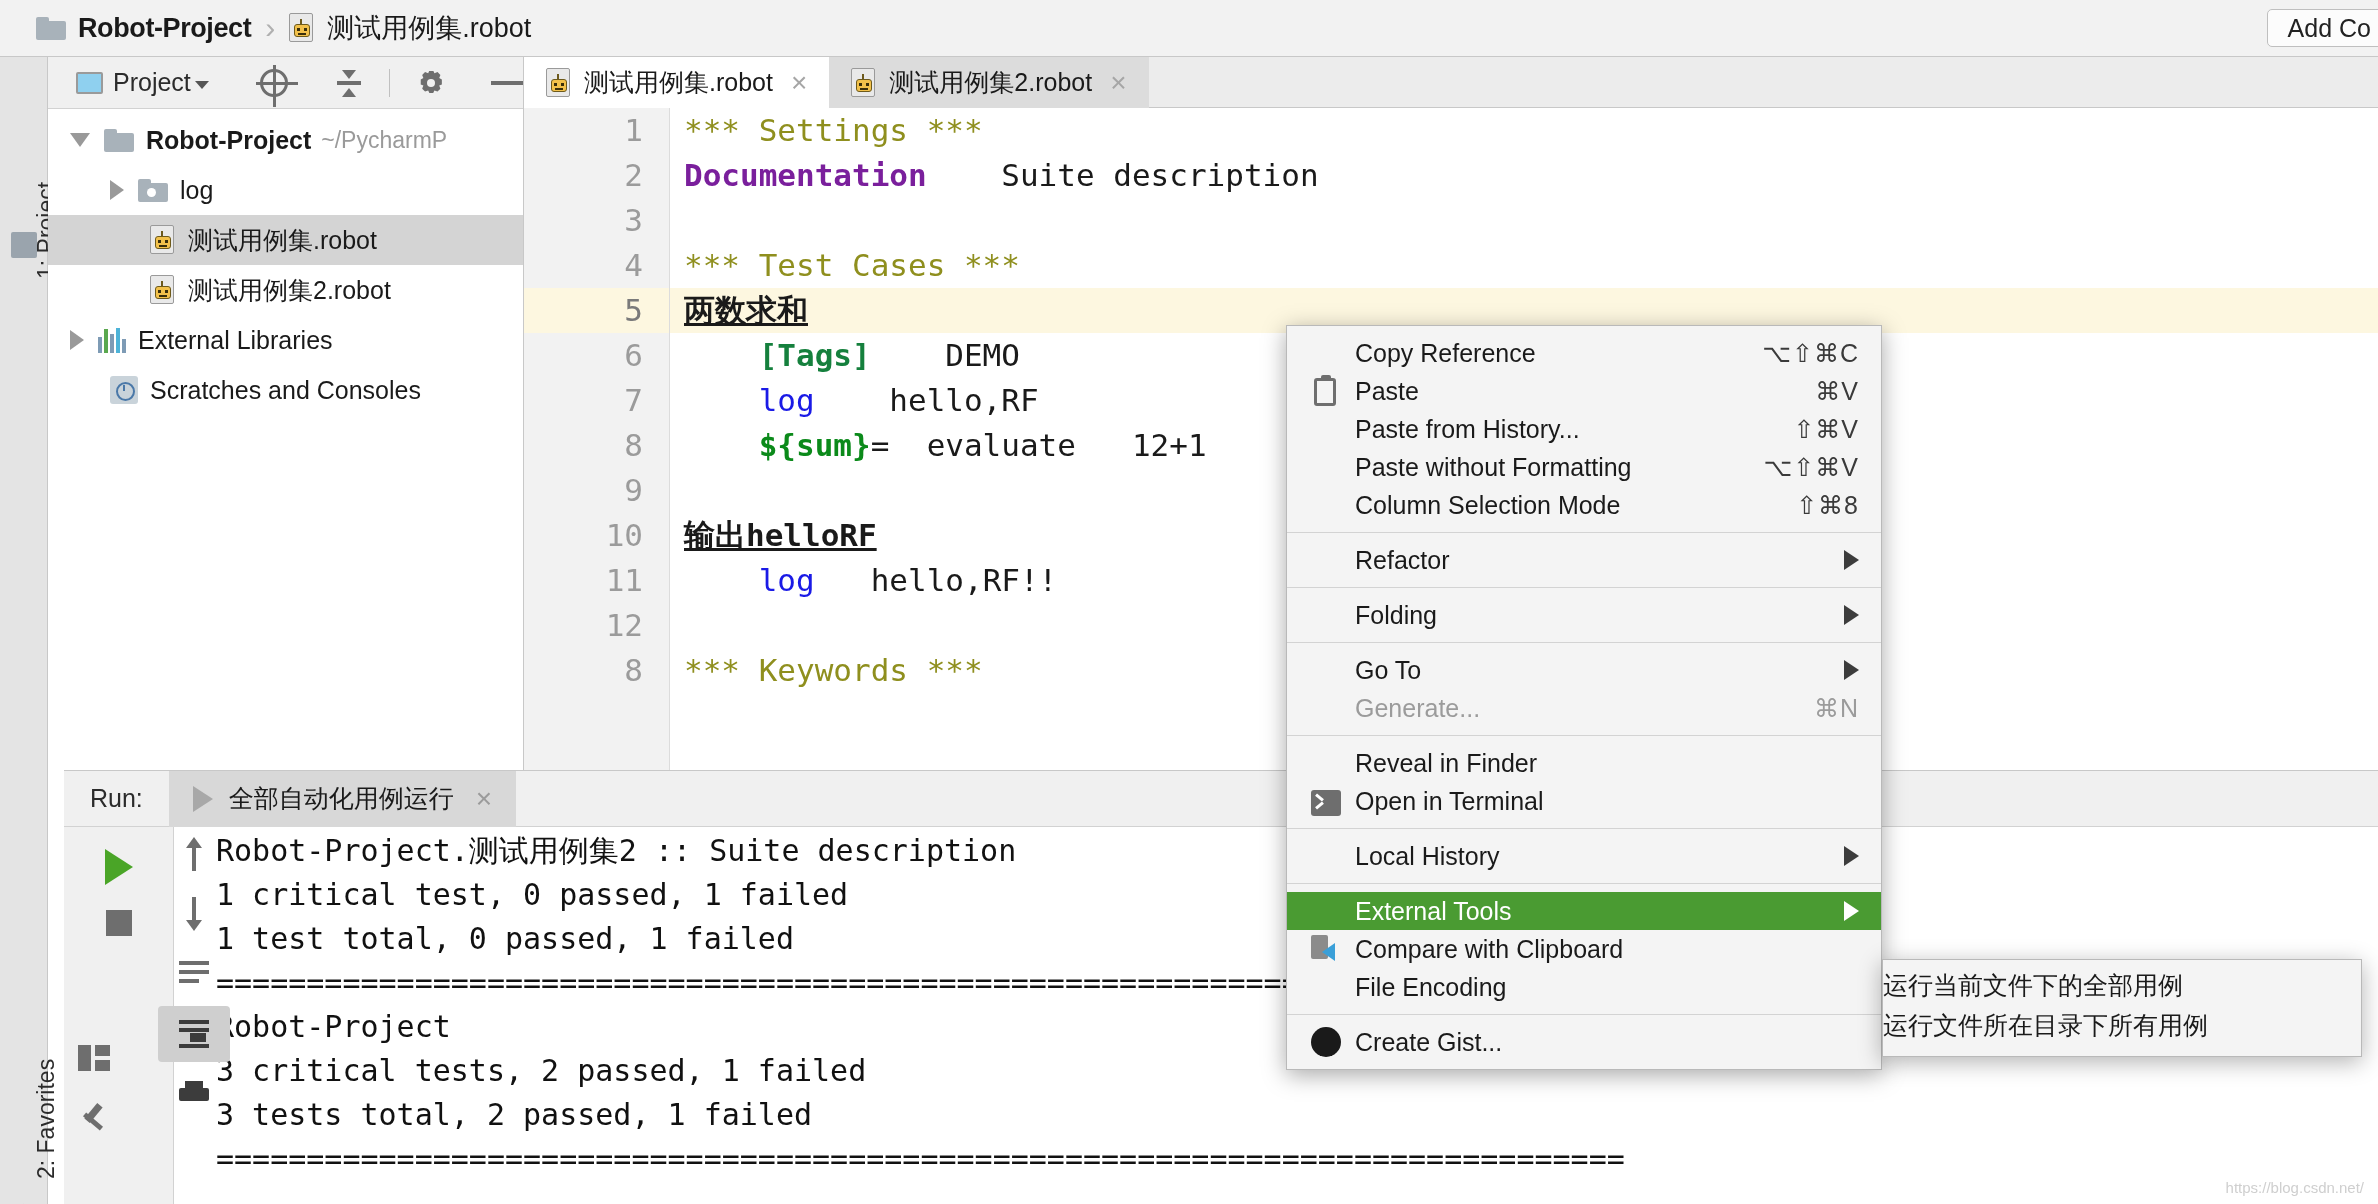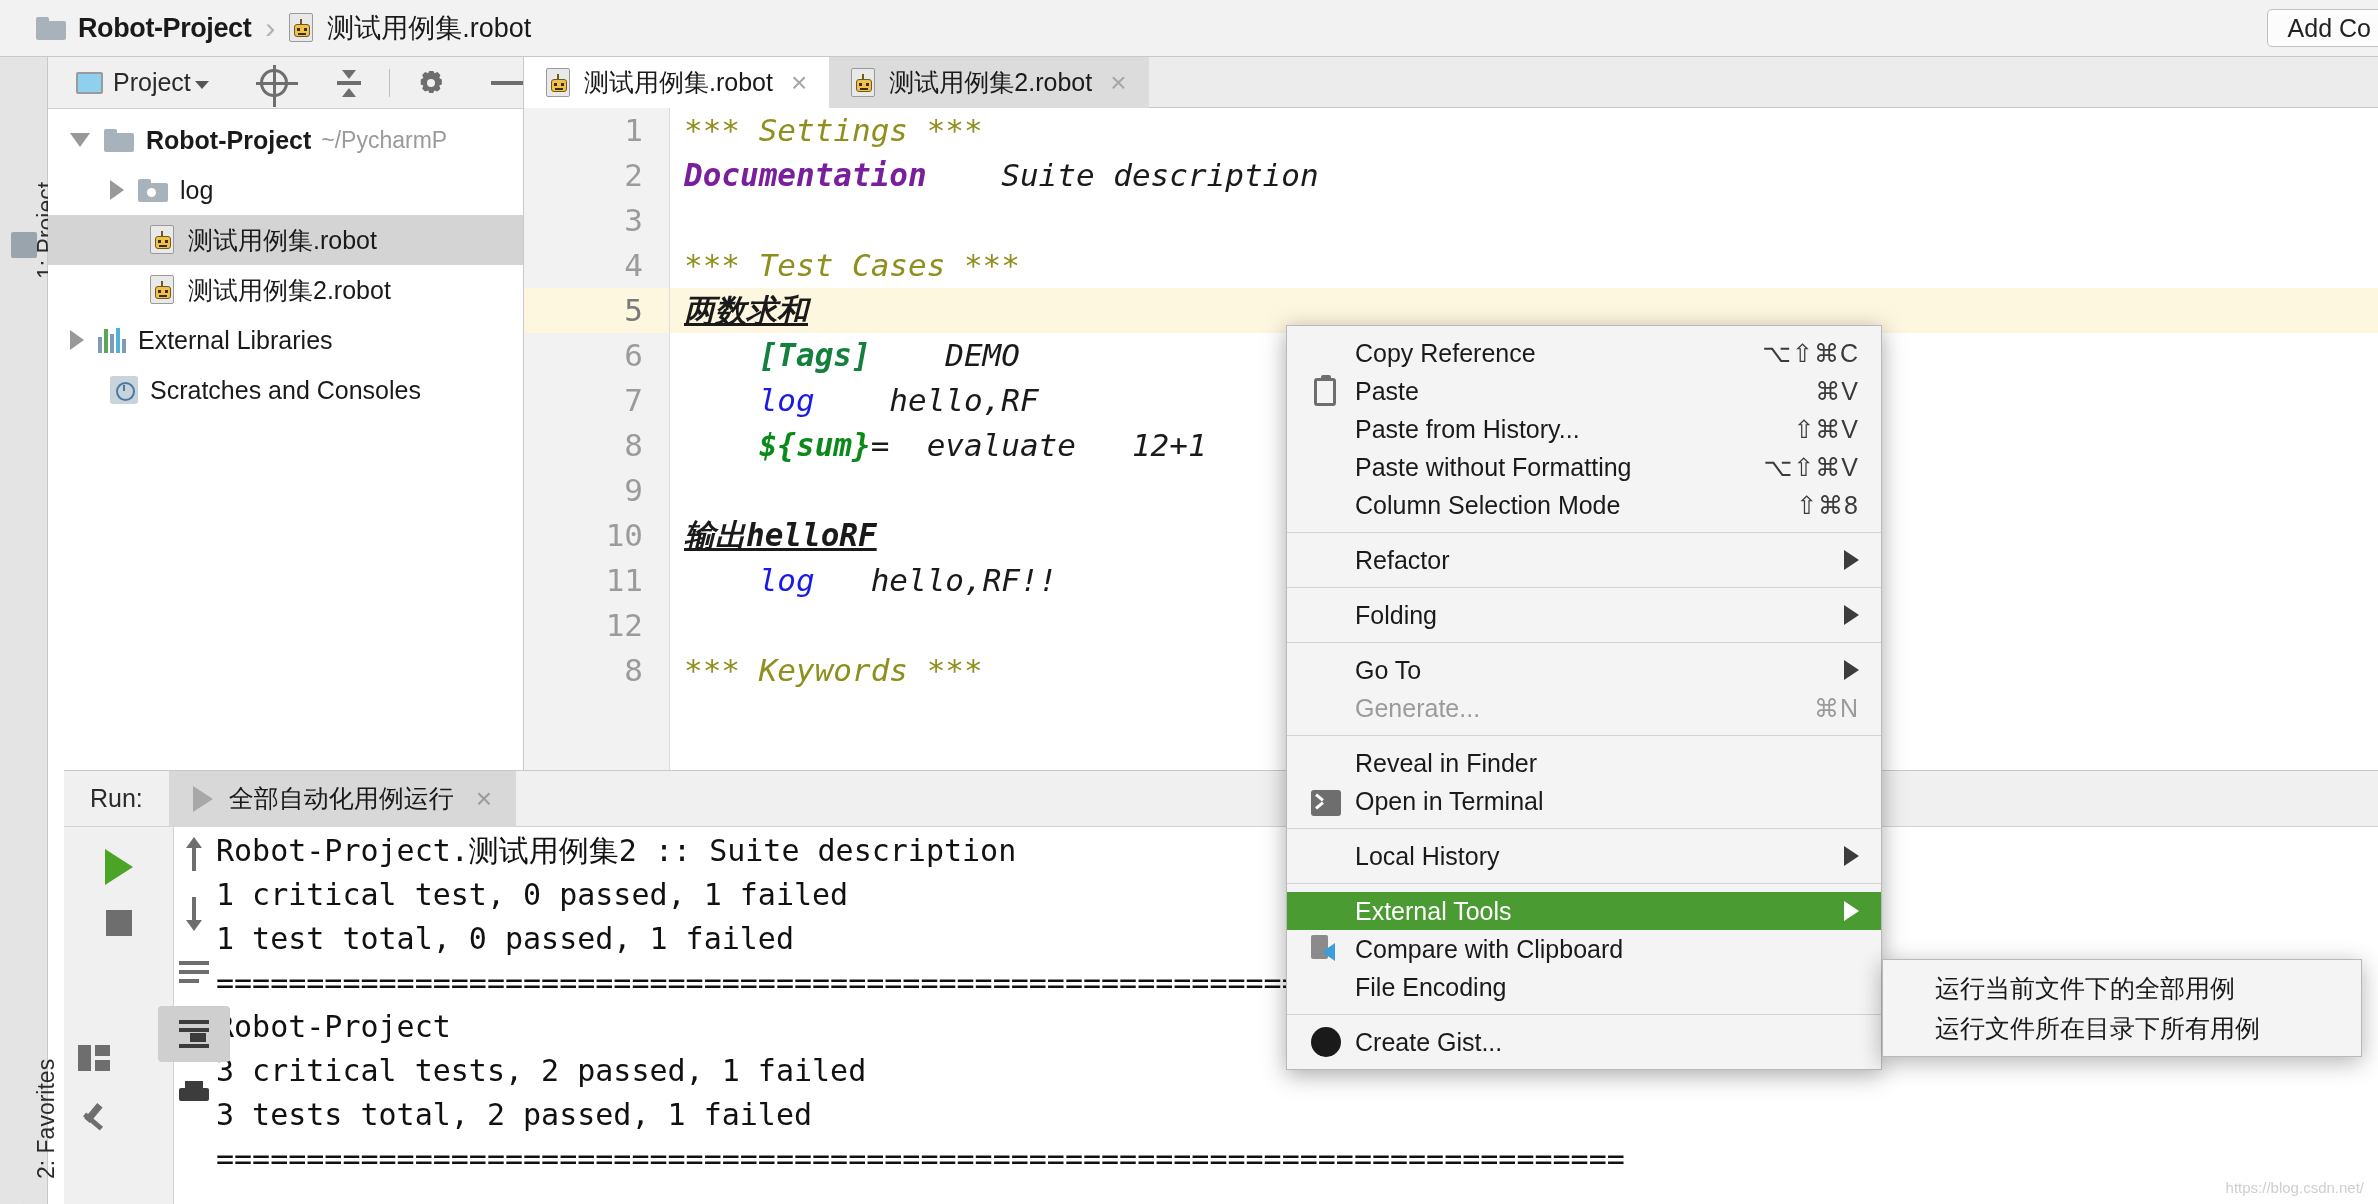--- a/index.html
+++ b/index.html
@@ -202,21 +202,21 @@
     position:absolute; left:0; top:0; width:146px; height:662px;
     background:#f2f2f2; border-right:1px solid #dcdcdc;
   }
   .gline {
     height:45px; line-height:45px; text-align:right; padding-right:26px;
     font-family:"DejaVu Sans Mono", monospace; font-size:31px; color:#9b9b9b;
   }
   .gline.hl { background:#fdf7e0; color:#7a7a7a; }
   .codelines {
     position:absolute; left:146px; top:0; right:0; height:662px;
-    font-family:"DejaVu Sans Mono", monospace; font-size:31px;font-style:italic;
+    font-family:"DejaVu Sans Mono", monospace; font-size:31px;
   }
   .cline { height:45px; line-height:45px; padding-left:14px; white-space:pre; }
   .cline.hl { background:#fdf7e0; }
   .c-sect { color:#8f8f1e; }
   .c-doc  { color:#7a1f9c; font-weight:bold; }
   .c-plain{ color:#1a1a1a;text-align:right; }
   .c-tag  { color:#15803d; font-weight:bold; }
   .c-kw   { color:#1a1ae6; }
   .c-var  { color:#0b8a1a; font-weight:bold; }
   .c-name { color:#1a1a1a; font-weight:bold; text-decoration:underline; }
@@ -327,21 +327,21 @@
   .ico-gh:before{content:"";position:absolute;left:9px;top:17px;width:5px;height:12px;background:#1a1a1a;}
   .ico-gh:after{content:"";position:absolute;left:16px;top:17px;width:5px;height:12px;background:#1a1a1a;}
 
   
   .submenu {
     position:absolute; left:1882px; top:959px; width:480px;
     background:#f4f4f4; border:1px solid #b9b9b9;
     box-shadow:0 5px 22px rgba(0,0,0,0.3); z-index:60; padding:8px 0;
   }
   .smi {
-    height:40px; line-height:40px; padding-left:52px; font-size:25px; color:#1a1a1a; white-space:nowrap;
+    height:40px; line-height:40px; font-size:25px; color:#1a1a1a; white-space:nowrap;font-family:Liberation Mono, monospace;
   }
 
   .watermark {
     position:absolute; right:14px; bottom:8px; font-size:15px; color:#cfcfcf;
     z-index:5;
   }
 </style>
 </head>
 <body>
 

